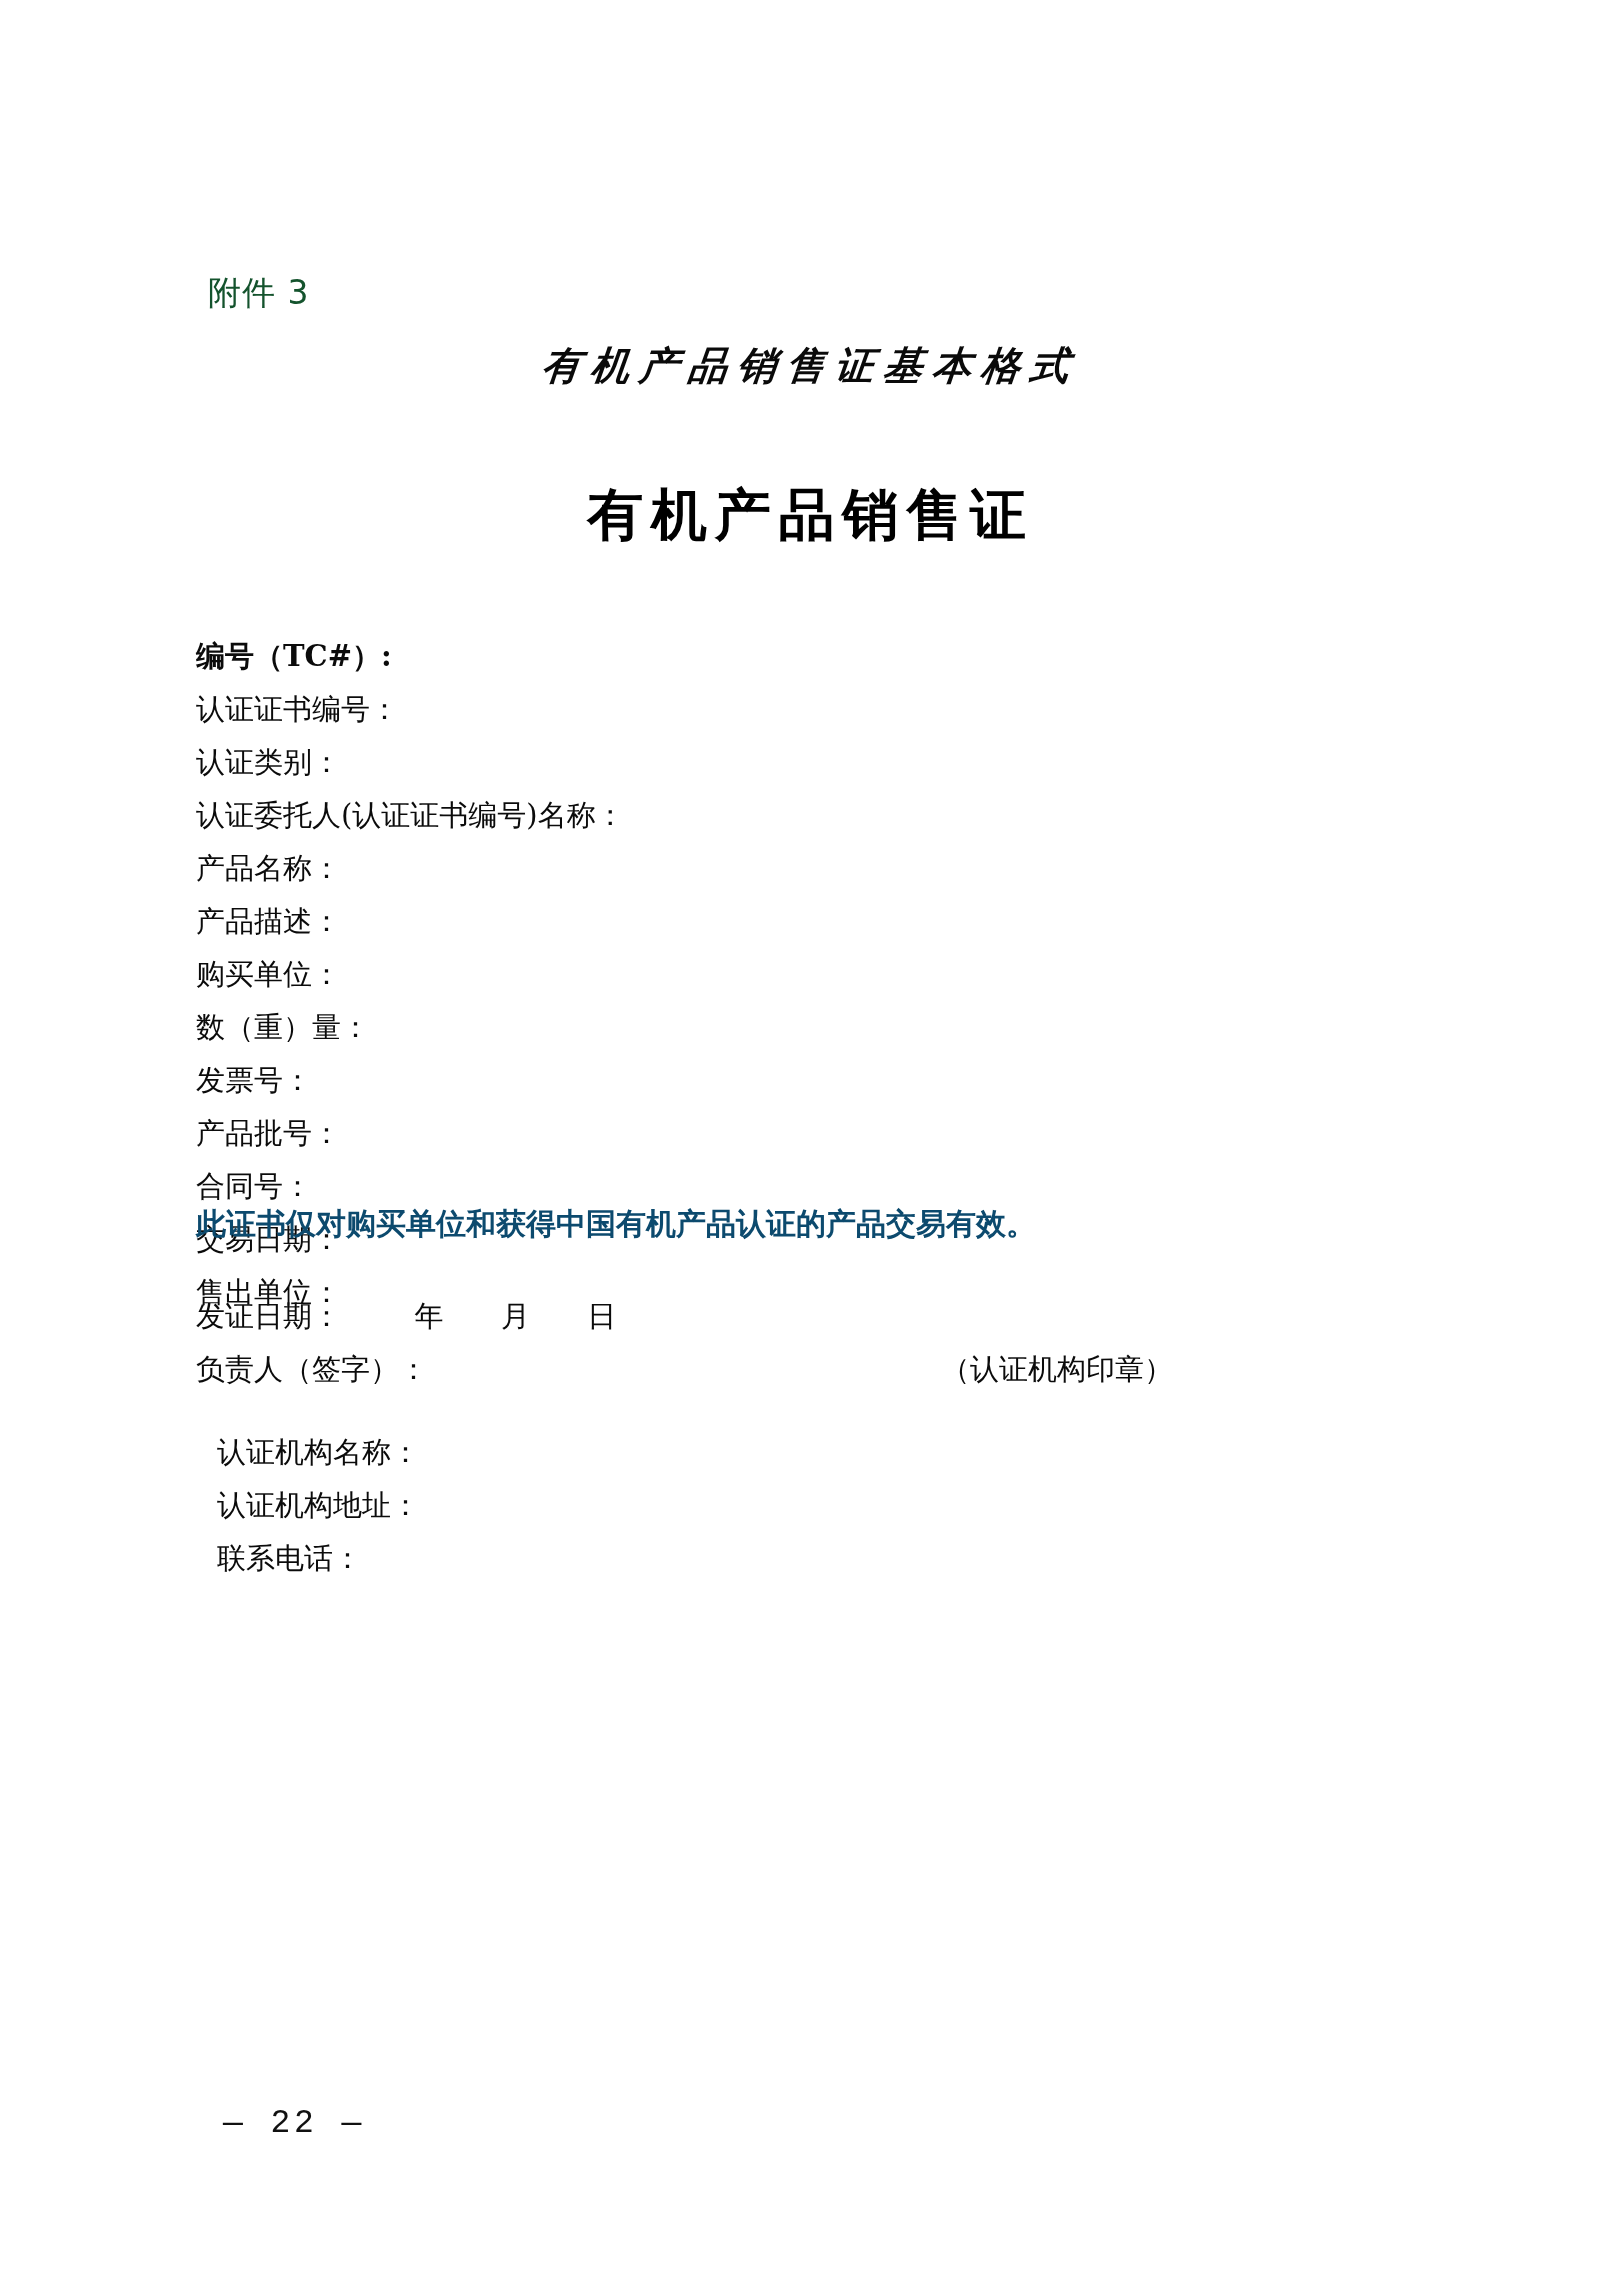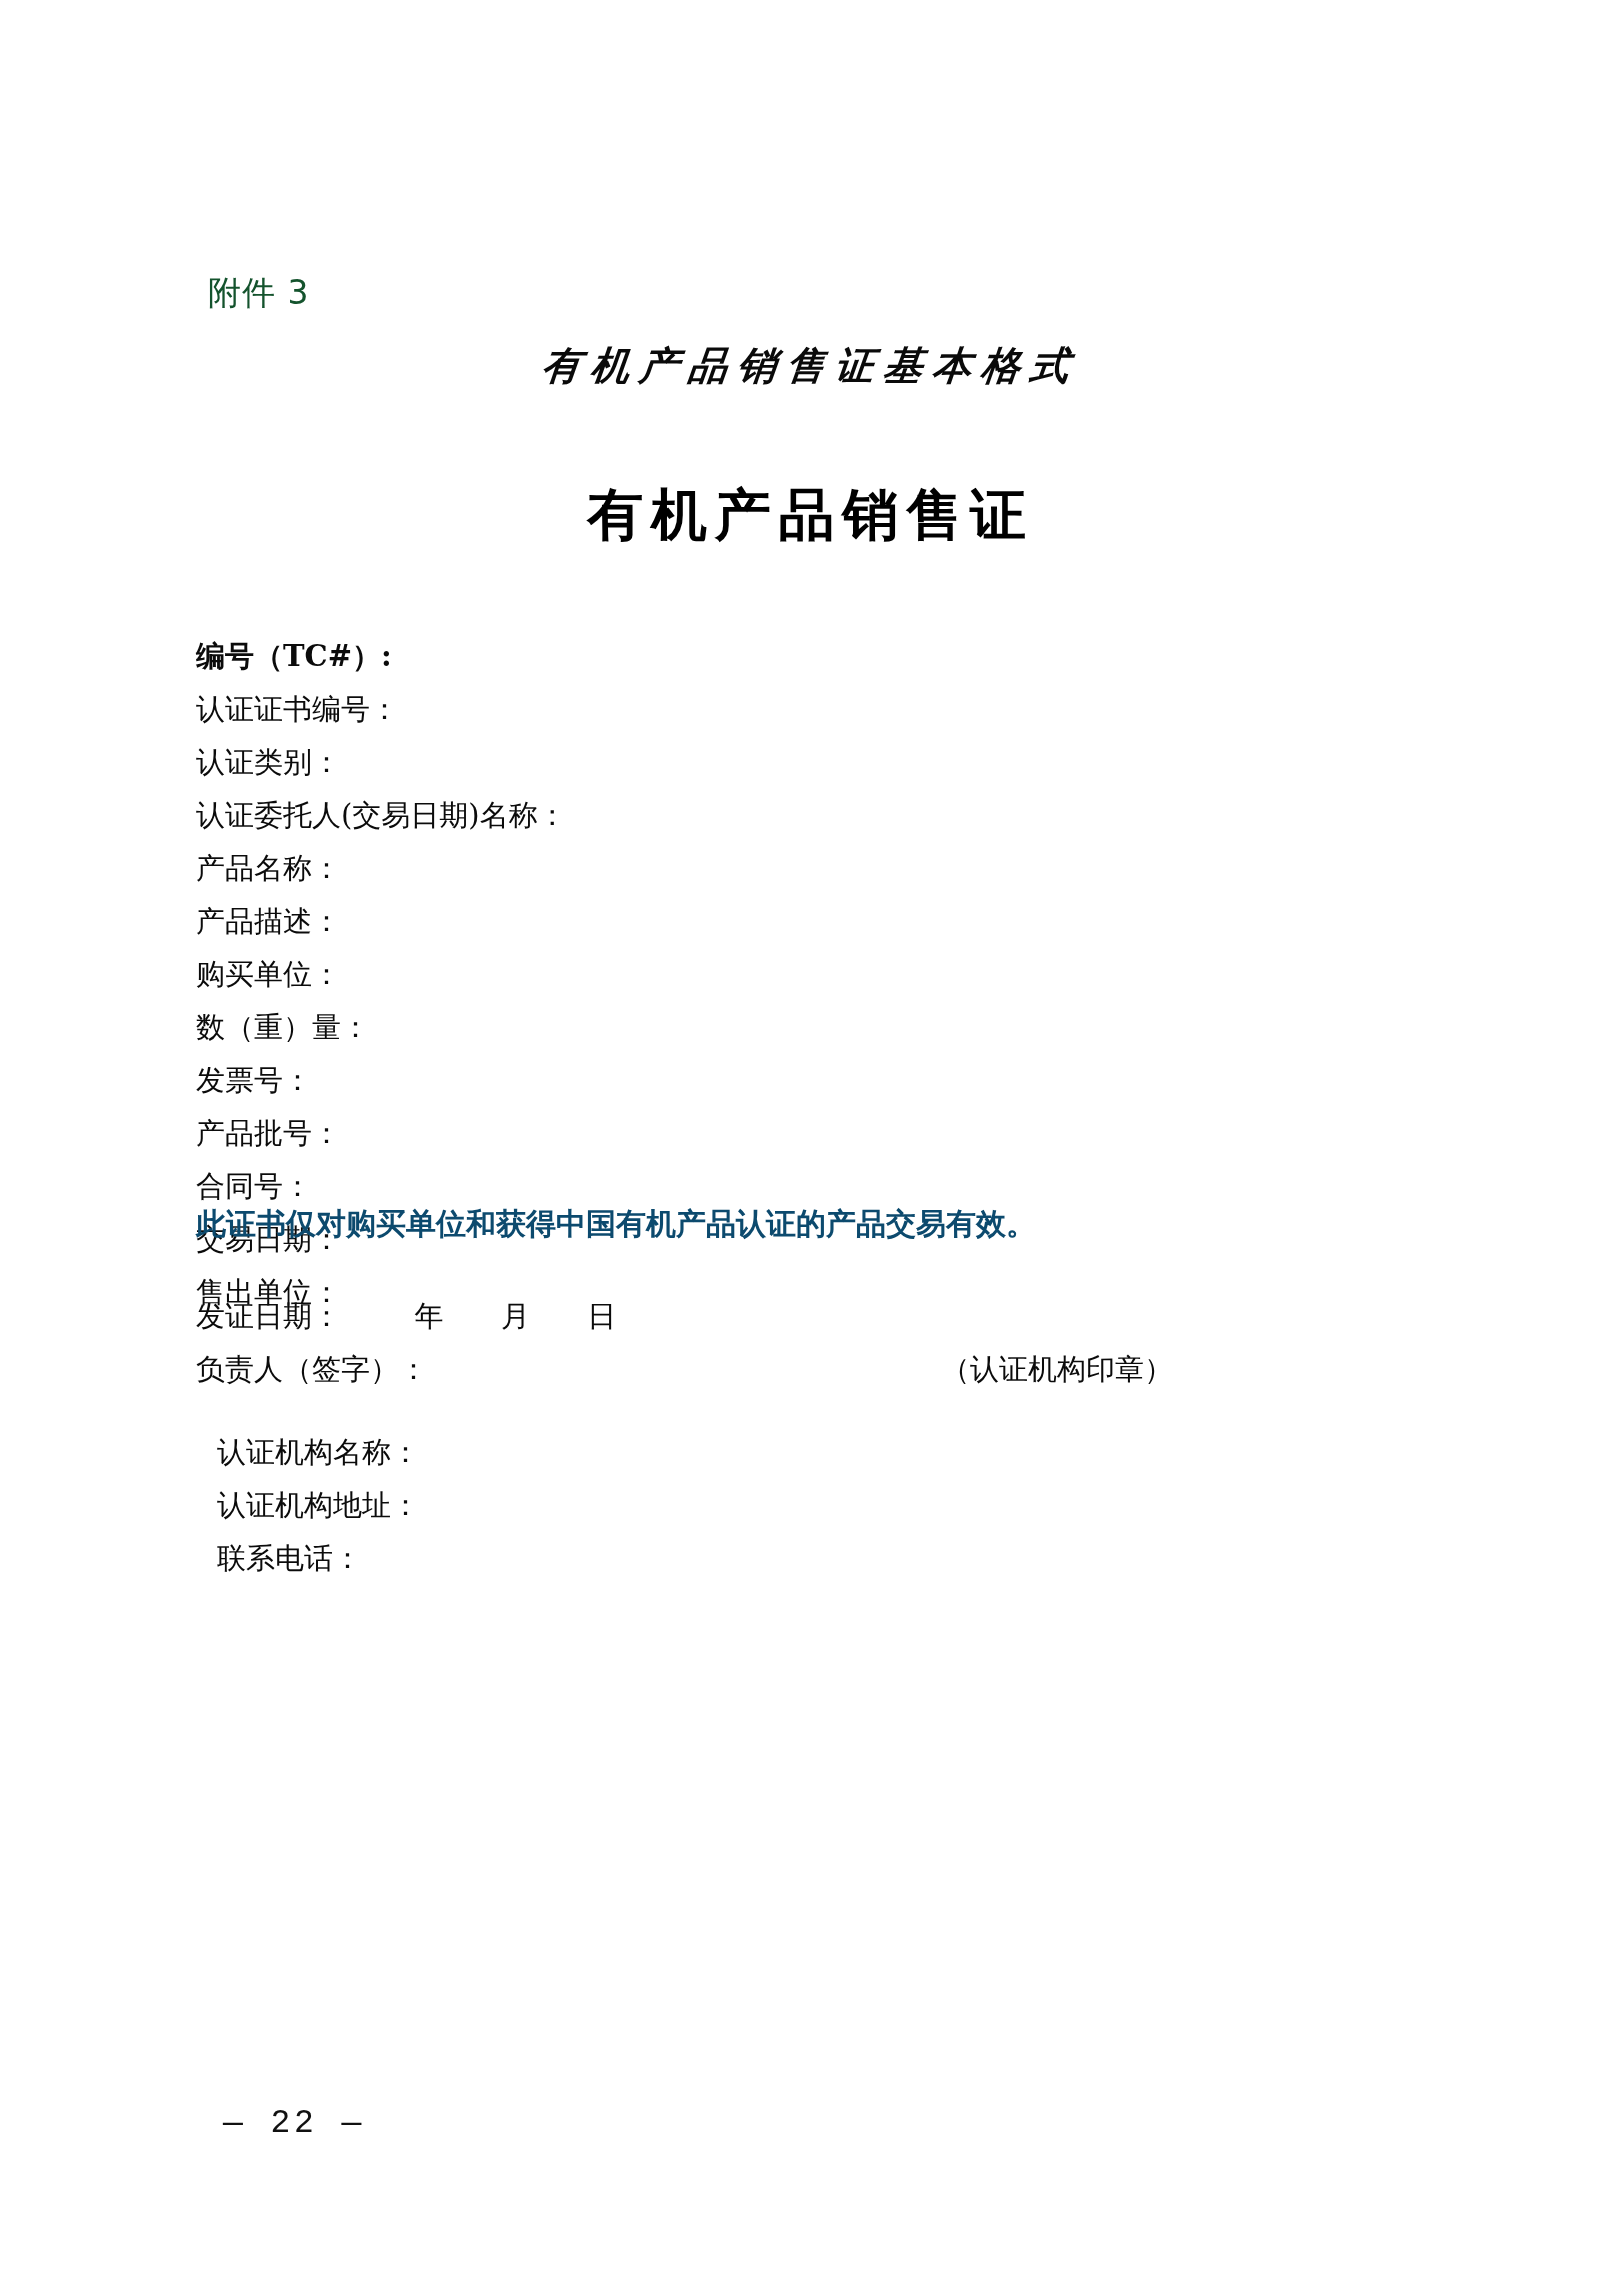--- a/index.html
+++ b/index.html
@@ -160,21 +160,21 @@
   <div class="attachment-label">附件 3</div>
 
   <div class="script-title">有机产品销售证基本格式</div>
 
   <div class="main-title">有机产品销售证</div>
 
   <div class="fields">
     <div class="field-line bold">编号（TC#）:</div>
     <div class="field-line">认证证书编号：</div>
     <div class="field-line">认证类别：</div>
-    <div class="field-line">认证委托人(交易日期)名称：</div>
+    <div class="field-line">认证委托人(认证证书编号)名称：</div>
     <div class="field-line">产品名称：</div>
     <div class="field-line">产品描述：</div>
     <div class="field-line">购买单位：</div>
     <div class="field-line">数（重）量：</div>
     <div class="field-line">发票号：</div>
     <div class="field-line">产品批号：</div>
     <div class="field-line">合同号：</div>
     <div class="field-line">交易日期：</div>
     <div class="field-line">售出单位：</div>
   </div>

